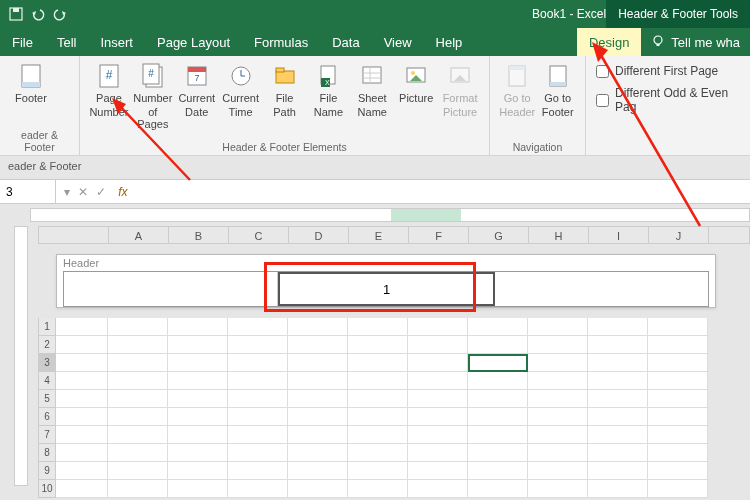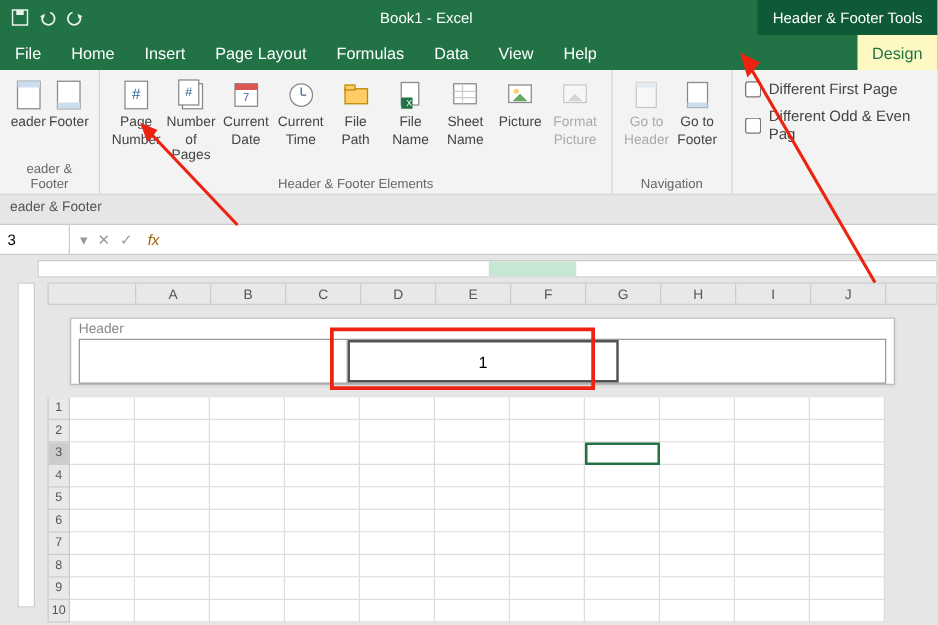--- a/index.html
+++ b/index.html
@@ -1,21 +1,21 @@
 <!DOCTYPE html>
 <html><head>
 <meta charset="utf-8">
 <style>
   * { margin: 0; padding: 0; box-sizing: border-box; font-family: 'Segoe UI', sans-serif; }
   body { width: 750px; height: 500px; overflow: hidden; background: #e6e6e6; position: relative; }
 
   .titlebar { height: 28px; background: #217346; display: flex; align-items: center; color: #fff; font-size: 12px; }
   .titlebar .qat { display: flex; gap: 6px; padding: 0 8px; align-items: center; }
   .titlebar .qat .ic { width: 16px; height: 16px; display:flex; align-items:center; justify-content:center; opacity:.9; }
-  .titlebar .title { flex: 1; text-align: center; }
+  .titlebar .title { flex: 1; text-align: right; }
   .titlebar .tools { background: #0e5a36; height:100%; display:flex; align-items:center; padding:0 12px; }
 
   .tabs { height: 28px; background: #217346; display: flex; align-items: center; color: #fff; font-size: 13px; }
   .tabs .tab { padding: 0 12px; height:100%; display:flex; align-items:center; cursor:pointer; }
   .tabs .tab.active { background: #fef9c3; color: #217346; }
   .tabs .spacer { flex:1; }
   .tabs .tell { display:flex; align-items:center; gap:6px; padding:0 10px; }
 
   .ribbon { height: 100px; background: #f3f3f3; border-bottom:1px solid #d4d4d4; display:flex; font-size:11px; color:#444; }
   .group { border-right:1px solid #d4d4d4; padding:4px 8px 2px; display:flex; flex-direction:column; }
@@ -85,43 +85,41 @@
           <polygon points="13,6 9,4 10,8" fill="#fff"></polygon>
         </svg>
       </span>
   </div>
   <div class="title">Book1 - Excel</div>
   <div class="tools">Header &amp; Footer Tools</div>
 </div>
 
 <div class="tabs">
   <div class="tab">File</div>
-  <div class="tab">Home</div>
+  <div class="tab">Tell</div>
   <div class="tab">Insert</div>
   <div class="tab">Page Layout</div>
   <div class="tab">Formulas</div>
   <div class="tab">Data</div>
   <div class="tab">View</div>
   <div class="tab">Help</div>
   <div class="spacer"></div>
   <div class="tab active">Design</div>
+  <div class="tell">
+    <span><svg width="14" height="14" viewBox="0 0 14 14">
+          <circle cx="7" cy="6" r="4" fill="none" stroke="#fff" stroke-width="1.2"></circle>
+          <rect x="5.5" y="10" width="3" height="2" fill="#fff"></rect>
+        </svg></span>
+    <span>Tell me wha</span>
+  </div>
 </div>
 
 <div class="ribbon">
   <div class="group" style="width:80px">
     <div class="row">
-      <div class="gbtn">
-          <div class="ico">
-            <svg width="24" height="26">
-              <rect x="3" y="2" width="18" height="22" fill="#fff" stroke="#888"></rect>
-              <rect x="3" y="2" width="18" height="5" fill="#cde"></rect>
-            </svg>
-          </div>
-          <span>eader</span>
-        </div>
       <div class="gbtn">
           <div class="ico">
             <svg width="24" height="26">
               <rect x="3" y="2" width="18" height="22" fill="#fff" stroke="#888"></rect>
               <rect x="3" y="19" width="18" height="5" fill="#cde"></rect>
             </svg>
           </div>
           <span>Footer</span>
         </div>
     </div>

